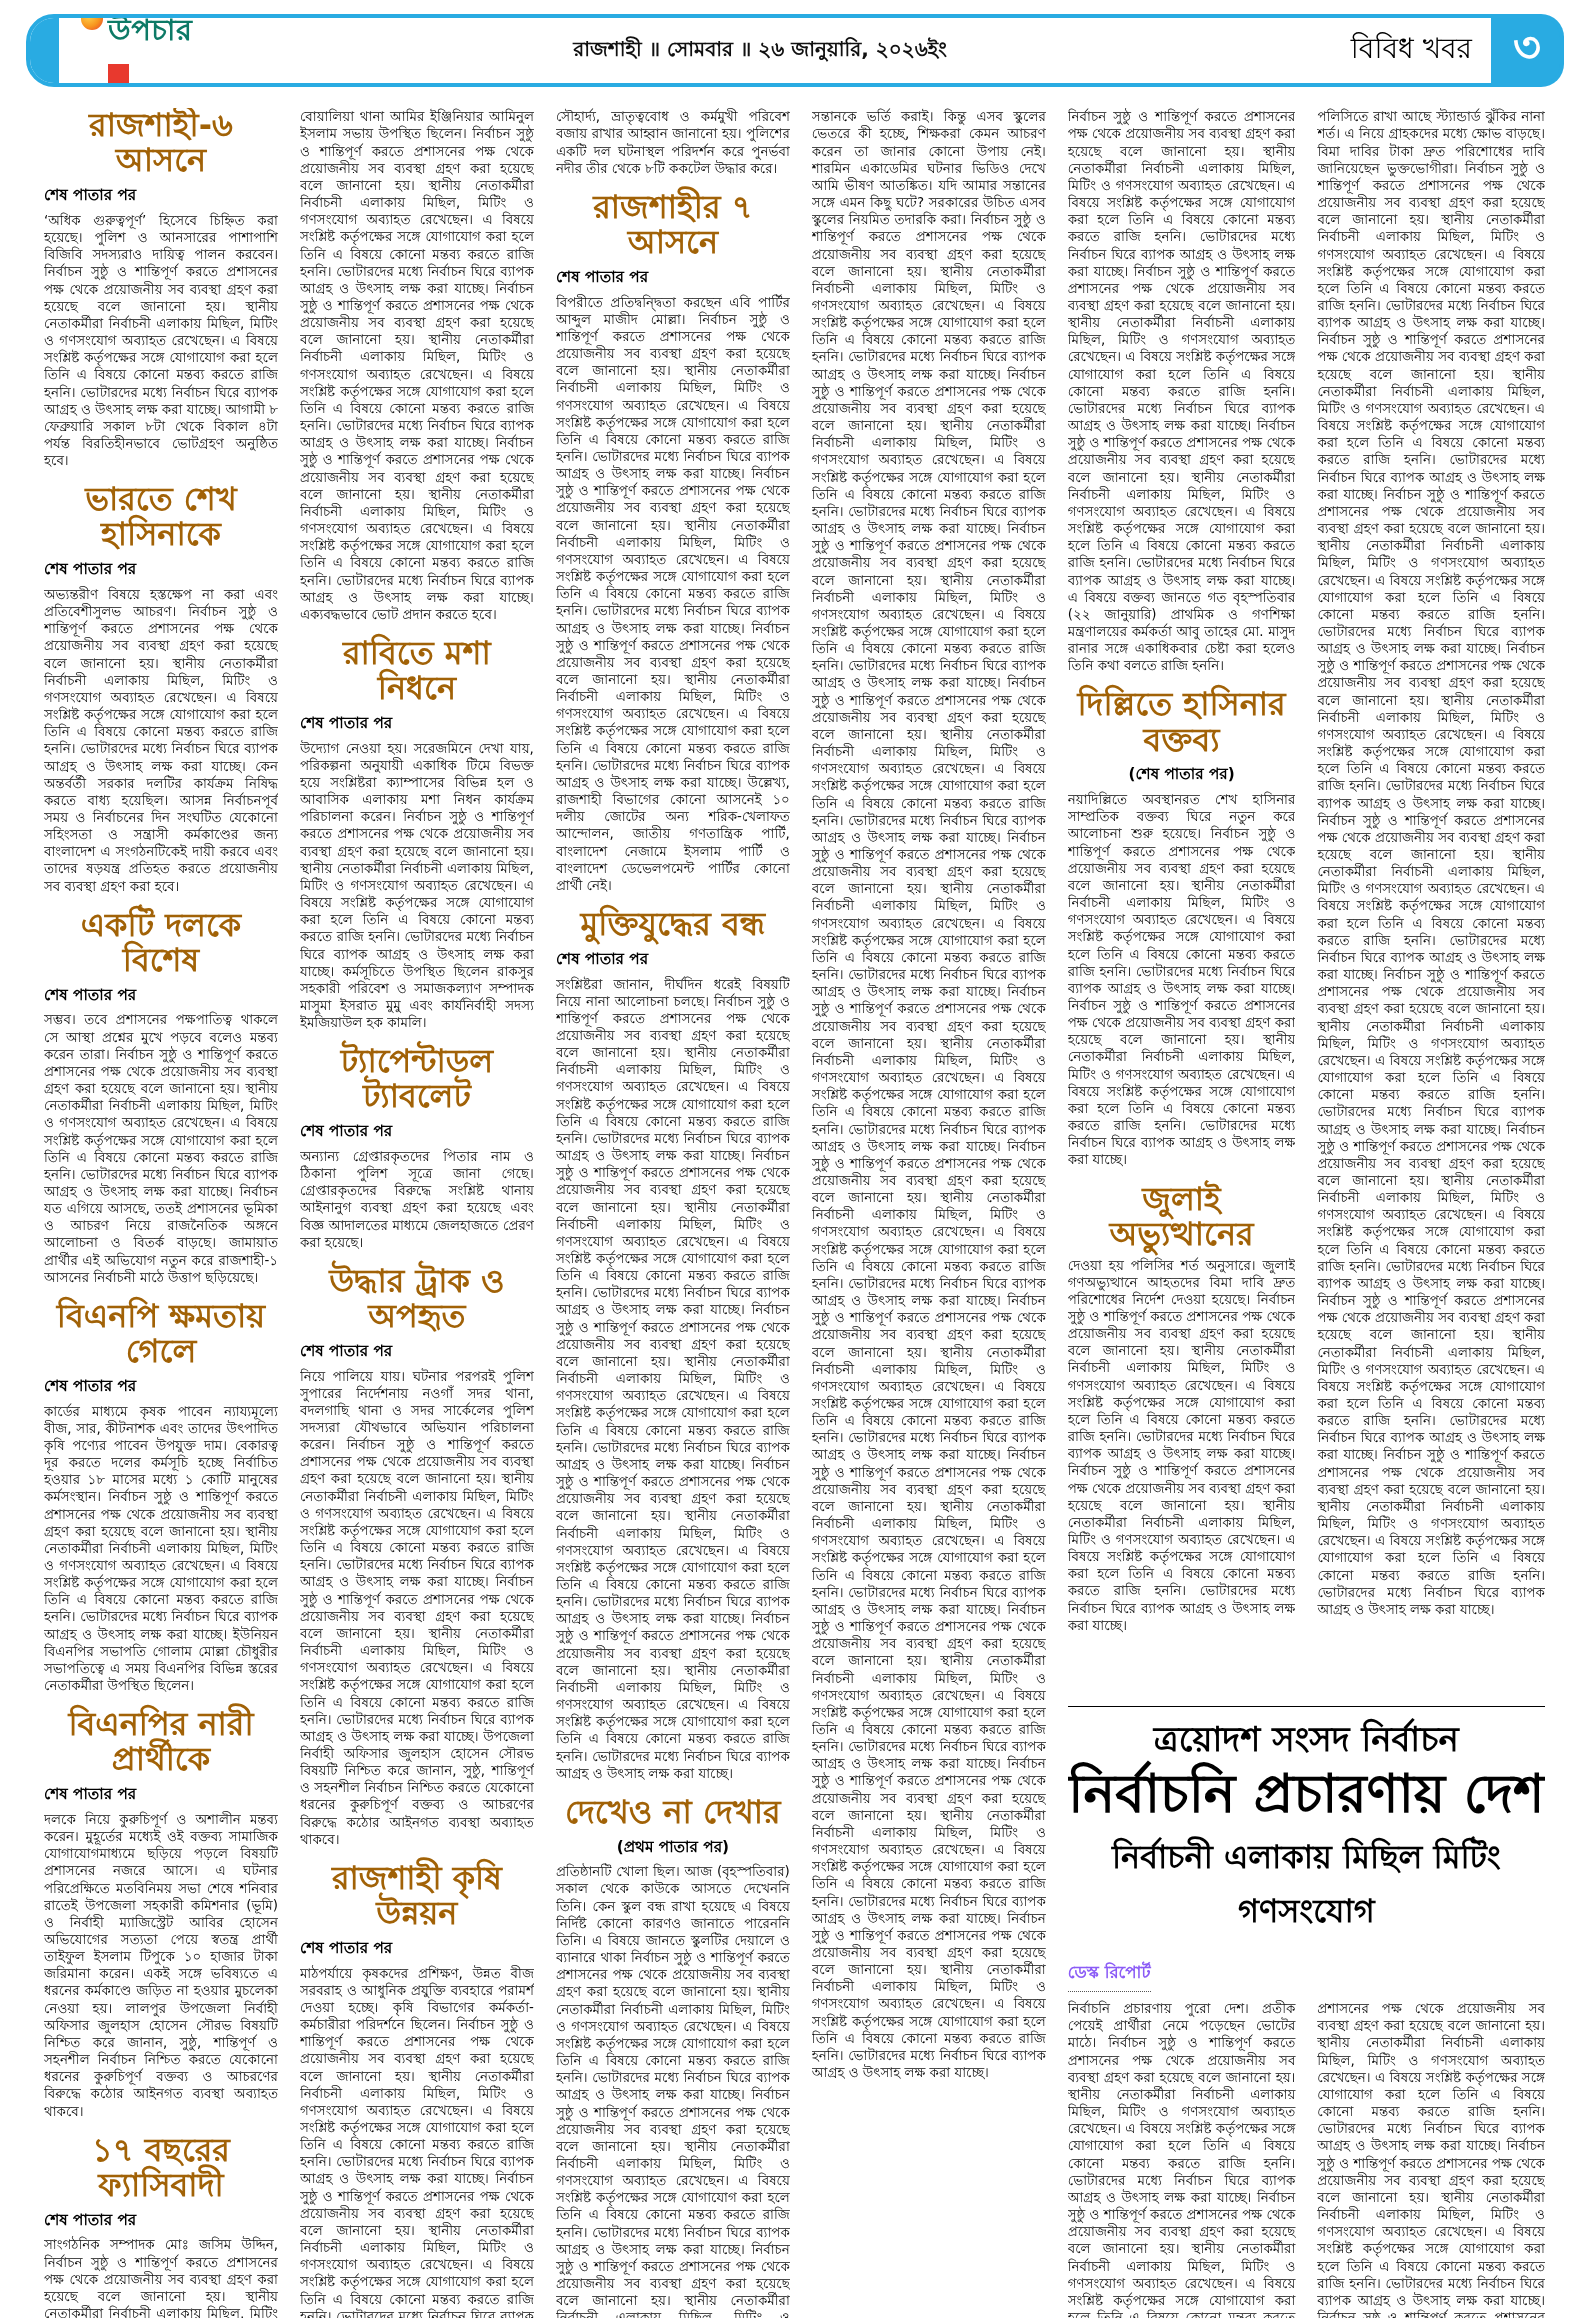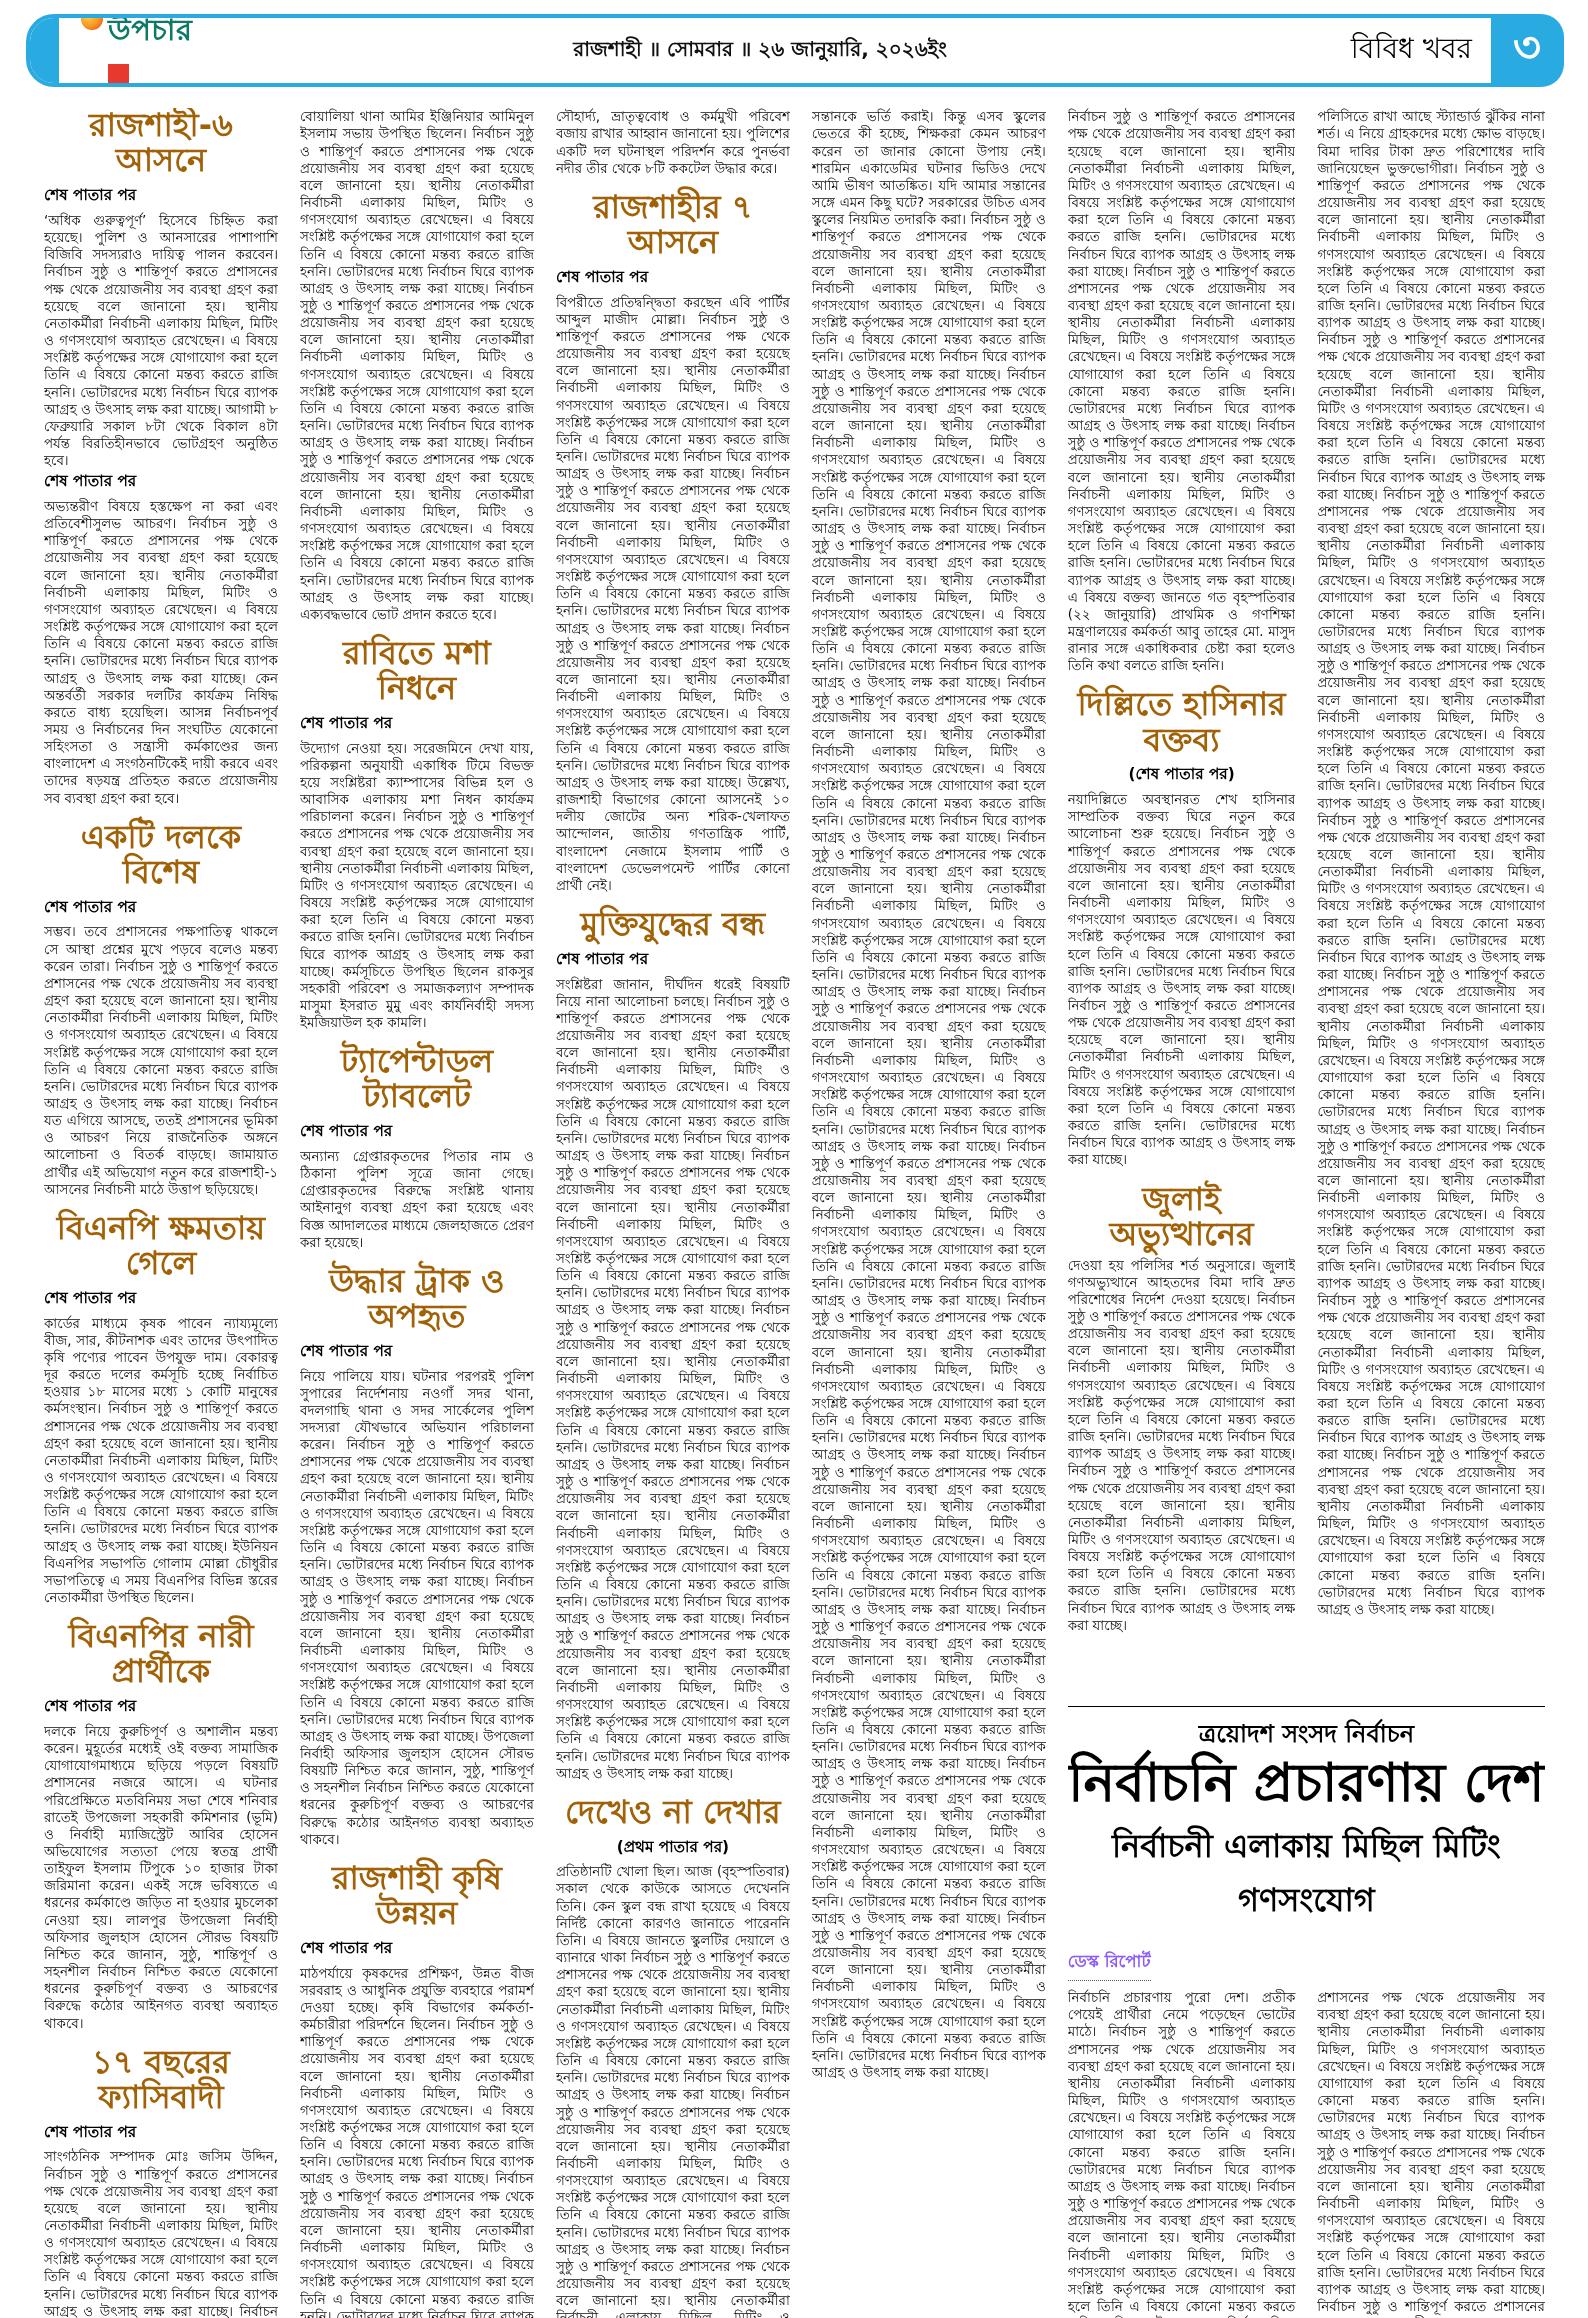--- a/index.html
+++ b/index.html
@@ -38,21 +38,21 @@
 
   .article{margin:0;}
   .art-title{font-size:32px;font-weight:900;text-align:center;line-height:1.1;margin:13px 0 4.6px;color:#a16207;}
   .article:first-child .art-title{margin-top:0;}
   .art-kicker{font-size:15.3px;font-weight:800;margin:0 0 3.7px;color:#000;}
   .art-kicker.centered{text-align:center;}
   .art-body{font-size:13.4px;line-height:1.28;text-align:justify;color:#0b0b0b;word-break:break-word;}
 
   
   .feature{flex:1;overflow:hidden;border-top:1.9px solid #000;margin-top:6.5px;padding-top:14px;}
-  .f-kicker{font-size:24px;font-weight:900;text-align:center;line-height:1.1;color:#000;}
+  .f-kicker{font-size:34px;font-weight:900;text-align:center;line-height:1.1;color:#000;}
   .f-headline{font-size:53px;font-weight:900;text-align:center;line-height:1.04;margin-top:7.4px;color:#000;}
   .f-subhead{font-size:32px;font-weight:800;text-align:center;margin-top:11px;color:#000;}
   .f-byline{font-size:16.7px;font-weight:800;margin-top:19.5px;display:inline-block;
             border-bottom:1.9px dotted #555;padding-bottom:3.7px;color:#8b5cf6;}
   .f-body{margin-top:8.3px;columns:2;column-gap:22px;font-size:13.4px;line-height:1.28;
           text-align:justify;color:#0b0b0b;word-break:break-word;}
 </style>
 </head>
 <body>
 
@@ -83,20 +83,21 @@
   </div>
 
   <div class="content">
     <div class="col">
         <div class="article">
           <div class="art-title">রাজশাহী-৬ আসনে</div>
           <div class="art-kicker">শেষ পাতার পর</div>
           <div class="art-body">‘অধিক গুরুত্বপূর্ণ’ হিসেবে চিহ্নিত করা হয়েছে। পুলিশ ও আনসারের পাশাপাশি বিজিবি সদস্যরাও দায়িত্ব পালন করবেন। নির্বাচন সুষ্ঠু ও শান্তিপূর্ণ করতে প্রশাসনের পক্ষ থেকে প্রয়োজনীয় সব ব্যবস্থা গ্রহণ করা হয়েছে বলে জানানো হয়। স্থানীয় নেতাকর্মীরা নির্বাচনী এলাকায় মিছিল, মিটিং ও গণসংযোগ অব্যাহত রেখেছেন। এ বিষয়ে সংশ্লিষ্ট কর্তৃপক্ষের সঙ্গে যোগাযোগ করা হলে তিনি এ বিষয়ে কোনো মন্তব্য করতে রাজি হননি। ভোটারদের মধ্যে নির্বাচন ঘিরে ব্যাপক আগ্রহ ও উৎসাহ লক্ষ করা যাচ্ছে। আগামী ৮ ফেব্রুয়ারি সকাল ৮টা থেকে বিকাল ৪টা পর্যন্ত বিরতিহীনভাবে ভোটগ্রহণ অনুষ্ঠিত হবে।</div>
         </div>
         <div class="article">
+          <div class="art-title">ভারতে শেখ হাসিনাকে</div>
           <div class="art-kicker">শেষ পাতার পর</div>
           <div class="art-body">অভ্যন্তরীণ বিষয়ে হস্তক্ষেপ না করা এবং প্রতিবেশীসুলভ আচরণ। নির্বাচন সুষ্ঠু ও শান্তিপূর্ণ করতে প্রশাসনের পক্ষ থেকে প্রয়োজনীয় সব ব্যবস্থা গ্রহণ করা হয়েছে বলে জানানো হয়। স্থানীয় নেতাকর্মীরা নির্বাচনী এলাকায় মিছিল, মিটিং ও গণসংযোগ অব্যাহত রেখেছেন। এ বিষয়ে সংশ্লিষ্ট কর্তৃপক্ষের সঙ্গে যোগাযোগ করা হলে তিনি এ বিষয়ে কোনো মন্তব্য করতে রাজি হননি। ভোটারদের মধ্যে নির্বাচন ঘিরে ব্যাপক আগ্রহ ও উৎসাহ লক্ষ করা যাচ্ছে। কেন অন্তর্বর্তী সরকার দলটির কার্যক্রম নিষিদ্ধ করতে বাধ্য হয়েছিল। আসন্ন নির্বাচনপূর্ব সময় ও নির্বাচনের দিন সংঘটিত যেকোনো সহিংসতা ও সন্ত্রাসী কর্মকাণ্ডের জন্য বাংলাদেশ এ সংগঠনটিকেই দায়ী করবে এবং তাদের ষড়যন্ত্র প্রতিহত করতে প্রয়োজনীয় সব ব্যবস্থা গ্রহণ করা হবে।</div>
         </div>
         <div class="article">
           <div class="art-title">একটি দলকে বিশেষ</div>
           <div class="art-kicker">শেষ পাতার পর</div>
           <div class="art-body">সম্ভব। তবে প্রশাসনের পক্ষপাতিত্ব থাকলে সে আস্থা প্রশ্নের মুখে পড়বে বলেও মন্তব্য করেন তারা। নির্বাচন সুষ্ঠু ও শান্তিপূর্ণ করতে প্রশাসনের পক্ষ থেকে প্রয়োজনীয় সব ব্যবস্থা গ্রহণ করা হয়েছে বলে জানানো হয়। স্থানীয় নেতাকর্মীরা নির্বাচনী এলাকায় মিছিল, মিটিং ও গণসংযোগ অব্যাহত রেখেছেন। এ বিষয়ে সংশ্লিষ্ট কর্তৃপক্ষের সঙ্গে যোগাযোগ করা হলে তিনি এ বিষয়ে কোনো মন্তব্য করতে রাজি হননি। ভোটারদের মধ্যে নির্বাচন ঘিরে ব্যাপক আগ্রহ ও উৎসাহ লক্ষ করা যাচ্ছে। নির্বাচন যত এগিয়ে আসছে, ততই প্রশাসনের ভূমিকা ও আচরণ নিয়ে রাজনৈতিক অঙ্গনে আলোচনা ও বিতর্ক বাড়ছে। জামায়াত প্রার্থীর এই অভিযোগ নতুন করে রাজশাহী-১ আসনের নির্বাচনী মাঠে উত্তাপ ছড়িয়েছে।</div>
         </div>
         <div class="article">
           <div class="art-title">বিএনপি ক্ষমতায় গেলে</div>

